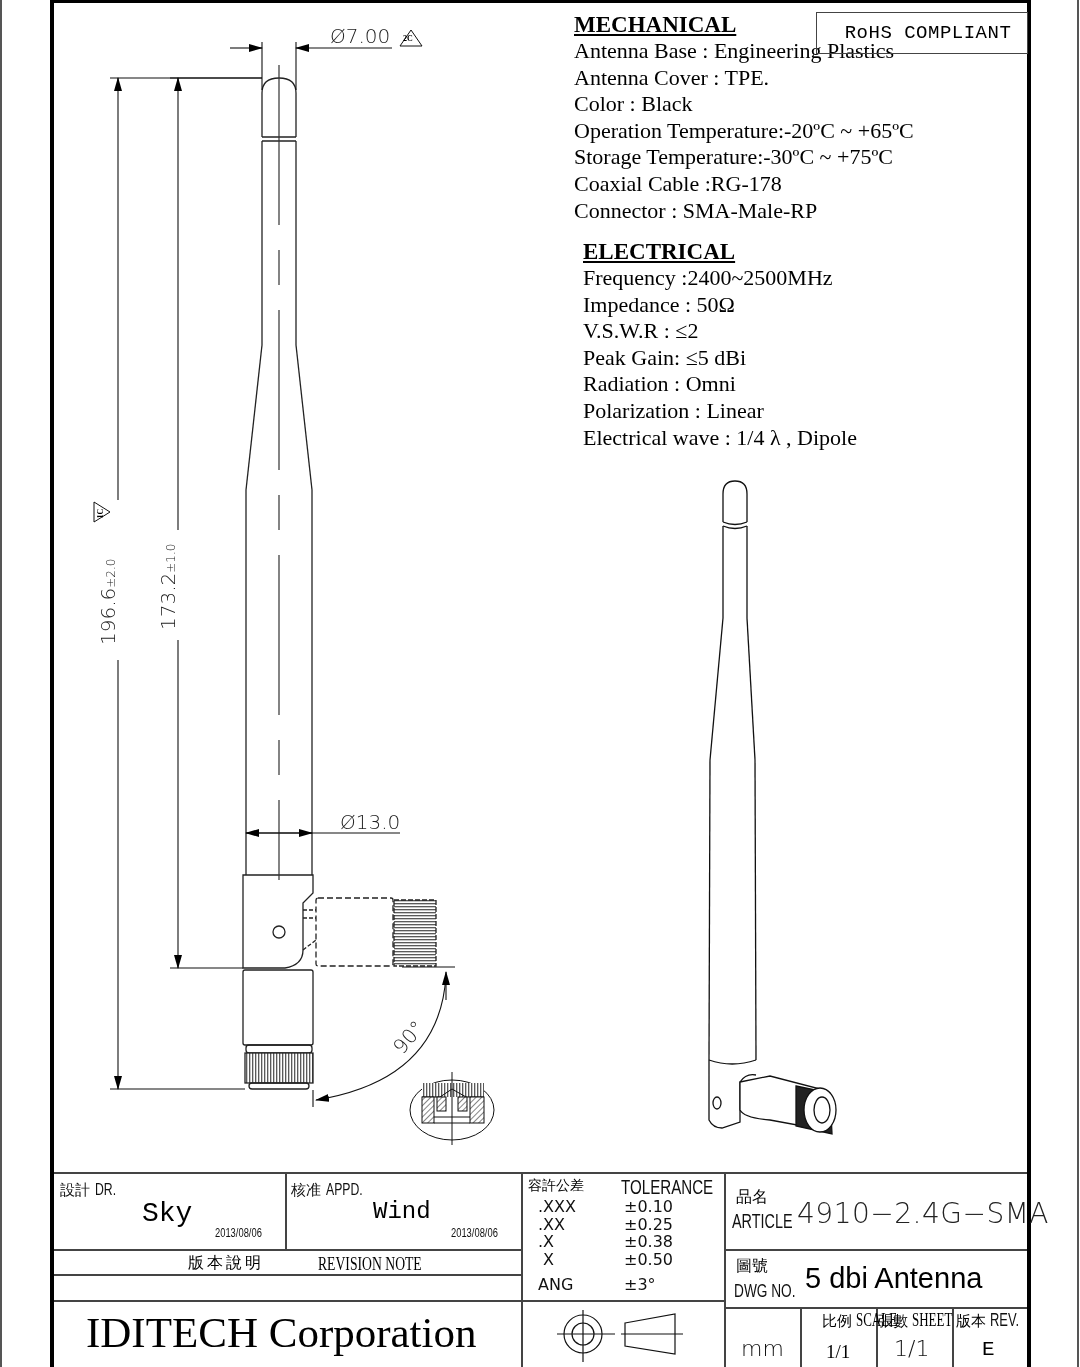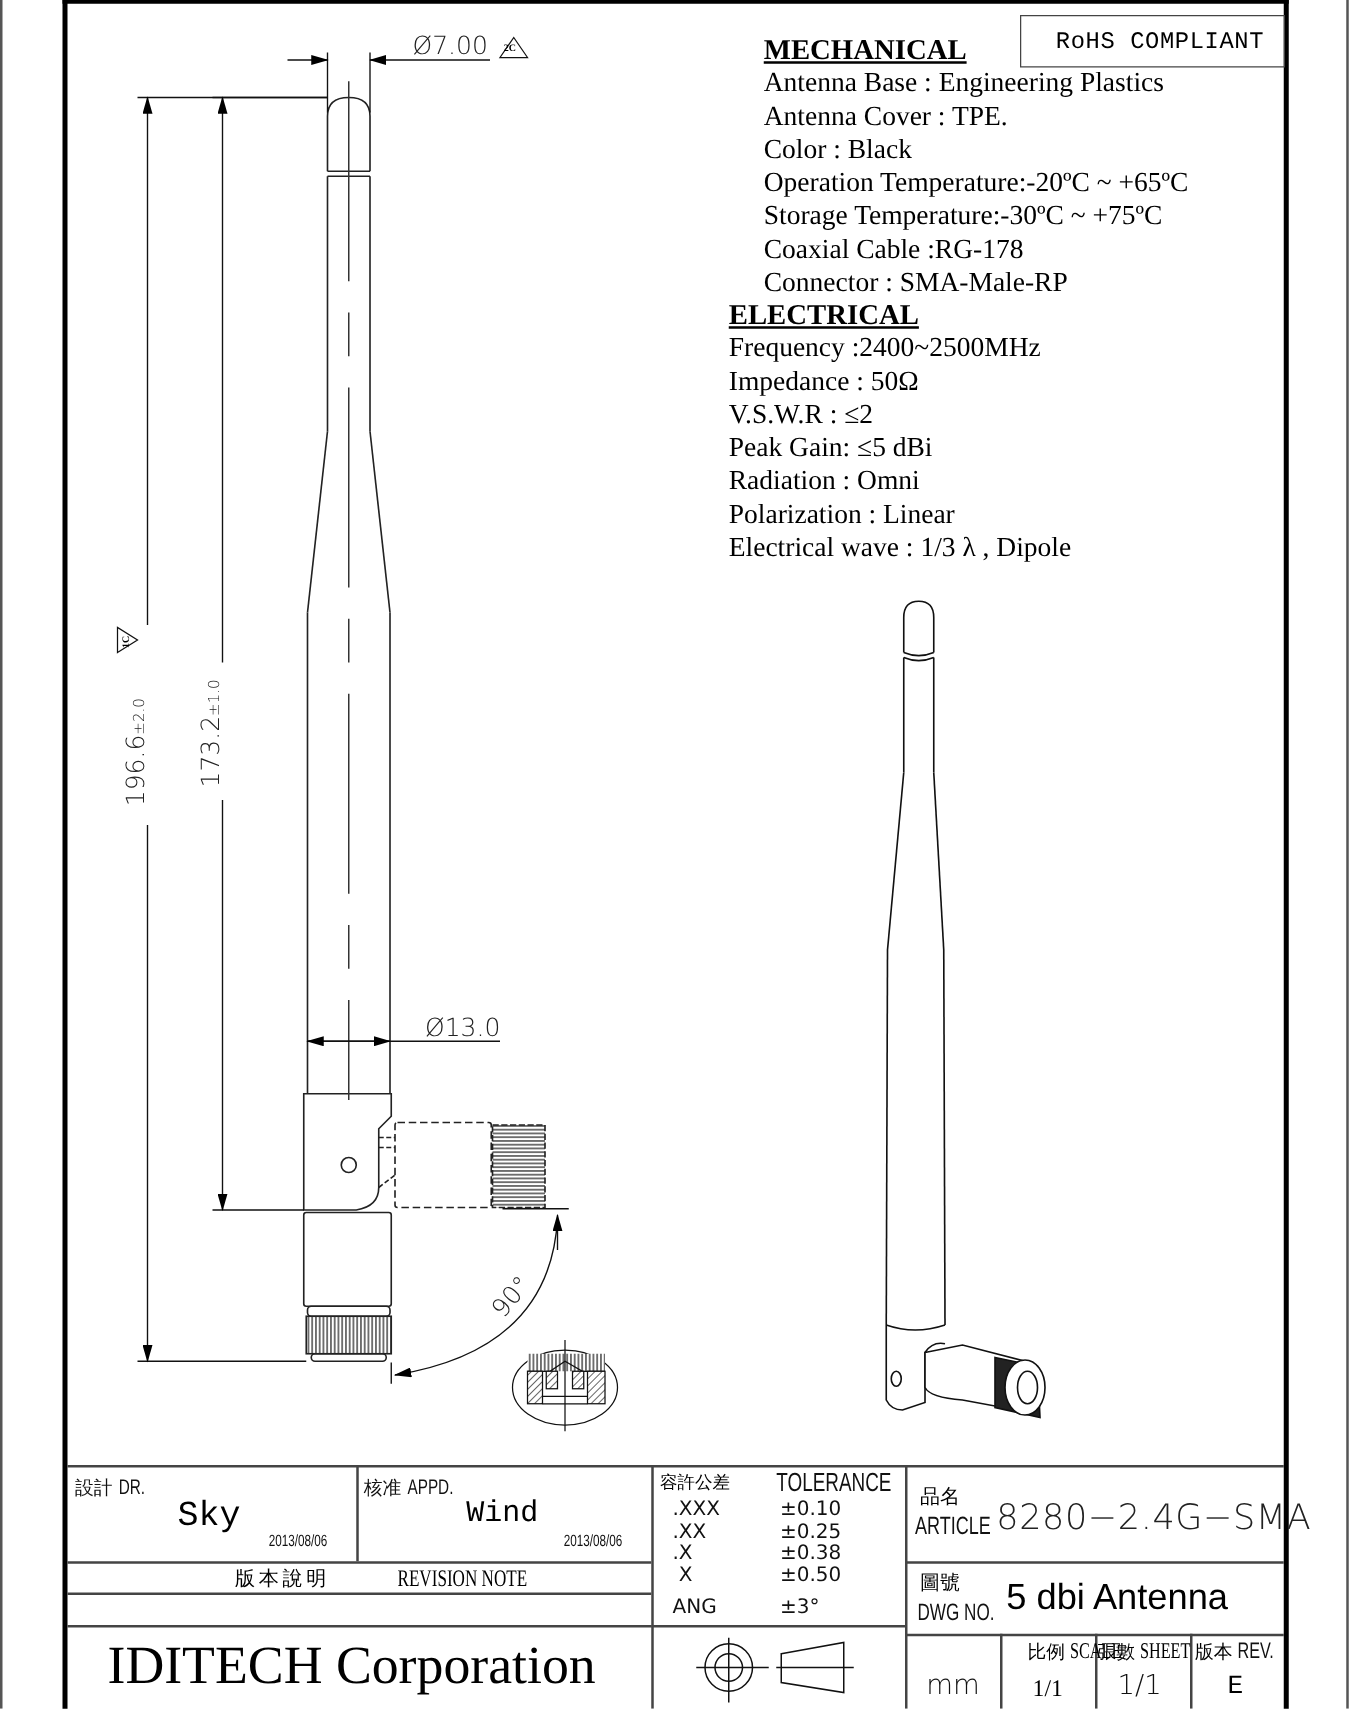--- a/index.html
+++ b/index.html
@@ -153,42 +153,42 @@
 
 <div class="abs" style="left:96px;top:645px;transform:rotate(-90deg);transform-origin:left top;white-space:nowrap;">
   <span class="dim">196.6</span><span class="dim" style="font-size:12px;">±2.0</span>
 </div>
 <span class="abs" style="left:96px;top:509px;font-size:8px;font-weight:bold;transform:rotate(-90deg);">1C</span>
 <div class="abs" style="left:156px;top:630px;transform:rotate(-90deg);transform-origin:left top;white-space:nowrap;">
   <span class="dim">173.2</span><span class="dim" style="font-size:12px;">±1.0</span>
 </div>
 <div class="abs dim" style="left:388px;top:1043px;transform:rotate(-50deg);transform-origin:left top;">90°</div>
 
-<div class="abs" style="left:611px;top:12px;margin-top:15px;">
+<div class="abs" style="left:574px;top:12px;">
   <div class="spec-head">MECHANICAL</div>
   <div class="spec">Antenna Base : Engineering Plastics</div>
   <div class="spec">Antenna Cover :  TPE.</div>
   <div class="spec">Color : Black</div>
   <div class="spec">Operation Temperature:-20ºC ~ +65ºC</div>
   <div class="spec">Storage Temperature:-30ºC ~ +75ºC</div>
   <div class="spec">Coaxial Cable :RG-178</div>
   <div class="spec">Connector : SMA-Male-RP</div>
 </div>
 
 <div class="abs rohs">RoHS  COMPLIANT</div>
 
 <div class="abs" style="left:583px;top:239px;">
   <div class="spec-head">ELECTRICAL</div>
   <div class="spec">Frequency :2400~2500MHz</div>
   <div class="spec">Impedance : 50Ω</div>
   <div class="spec">V.S.W.R : ≤2</div>
   <div class="spec">Peak Gain: ≤5 dBi</div>
   <div class="spec">Radiation : Omni</div>
   <div class="spec">Polarization : Linear</div>
-  <div class="spec">Electrical wave : 1/3 λ  , Dipole</div>
+  <div class="spec">Electrical wave : 1/4 λ  , Dipole</div>
 </div>
 
 <div>
 
   <div class="tbline" style="left:54px;top:1172px;width:973px;height:1.5px;"></div>
   <div class="tbline" style="left:54px;top:1249px;width:467px;height:1.5px;"></div>
   <div class="tbline" style="left:54px;top:1274px;width:467px;height:1.5px;"></div>
   <div class="tbline" style="left:54px;top:1300px;width:467px;height:1.5px;"></div>
   <div class="tbline" style="left:521px;top:1300px;width:203px;height:1.5px;"></div>
   <div class="tbline" style="left:724px;top:1249px;width:303px;height:1.5px;"></div>
@@ -244,21 +244,21 @@
       <circle cx="28" cy="24" r="11"></circle>
       <line x1="2" y1="24" x2="60" y2="24"></line>
       <line x1="28" y1="0" x2="28" y2="52"></line>
       <path d="M70,13 L120,4 L120,44 L70,36 Z"></path>
       <line x1="66" y1="24" x2="128" y2="24"></line>
     </g>
   </svg>
 
   <div class="abs cjk" style="left:736px;top:1187px;font-size:16px;">品名</div>
   <div class="abs narrow tb" style="left:732px;top:1210px;font-size:20px;">ARTICLE</div>
-  <div class="abs tb" style="left:797px;top:1197px;font-size:28px;font-weight:200;color:#222;letter-spacing:0.5px;">8280−2.4G−SMA</div>
+  <div class="abs tb" style="left:797px;top:1197px;font-size:28px;font-weight:200;color:#222;letter-spacing:0.5px;">4910−2.4G−SMA</div>
 
   <div class="abs cjk" style="left:736px;top:1256px;font-size:16px;">圖號</div>
   <div class="abs narrow tb" style="left:734px;top:1280px;font-size:19px;">DWG NO.</div>
   <div class="abs" style="left:805px;top:1262px;font-family:'Liberation Sans',sans-serif;font-size:29px;">5 dbi Antenna</div>
 
   <div class="abs" style="left:726px;top:1380px;font-size:15px;white-space:nowrap;">
     <span class="cjk">單位</span>
     <span class="narrow tb" style="font-size:18px;">UNIT</span>
   </div>
   <div class="abs tb" style="left:741px;top:1336px;font-size:22px;font-weight:200;">mm</div>

